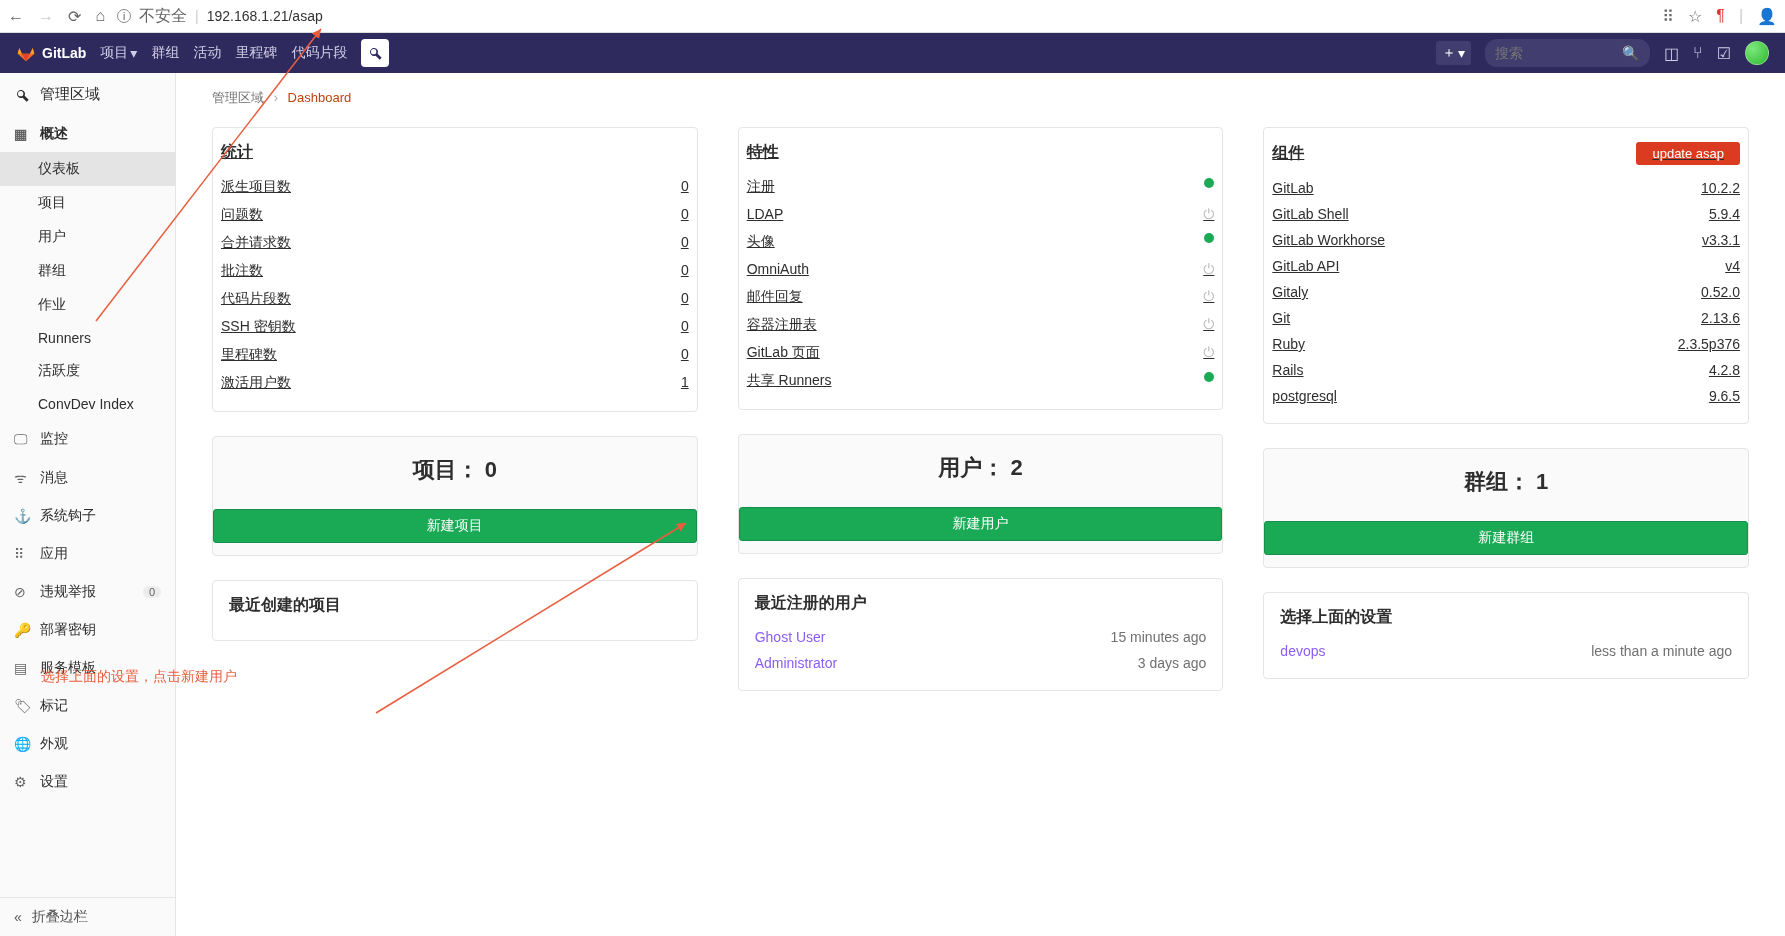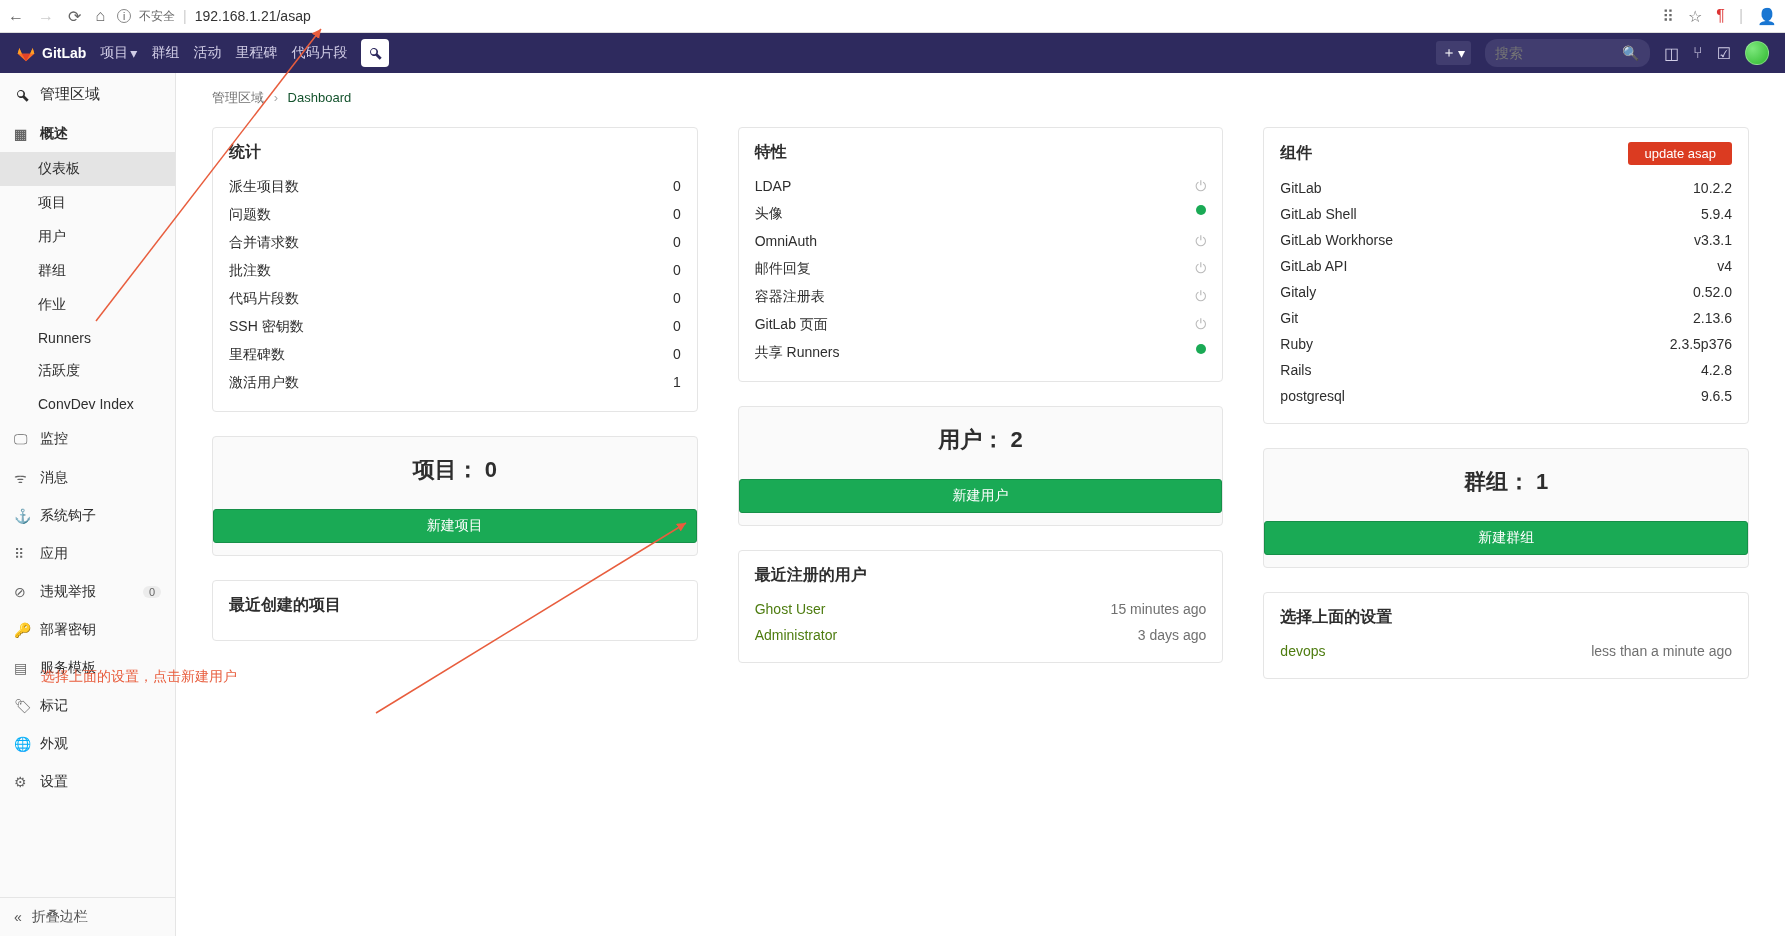--- a/index.html
+++ b/index.html
@@ -3,21 +3,21 @@
 <meta charset="utf-8">
 <style>
 * { box-sizing: border-box; margin: 0; padding: 0; }
 body { font-family: -apple-system, "Segoe UI", Helvetica, Arial, sans-serif; font-size: 14px; color: #2e2e2e; background: #fff; }
 
 
 .browser-bar { height: 33px; background: #fff; border-bottom: 1px solid #ddd; display: flex; align-items: center; padding: 0 8px; gap: 12px; color: #555; }
 .browser-bar .nav-icons { display: flex; gap: 14px; align-items: center; }
 .browser-bar .nav-icons span { font-size: 16px; cursor: pointer; color: #666; }
 .browser-bar .address { display: flex; align-items: center; gap: 8px; flex: 1; }
-.browser-bar .insecure { font-size: 12px; color: #666; }
+.browser-bar .insecure { font-size: 16px; color: #666; }
 .browser-bar .url { color: #333; font-size: 14px; }
 .browser-bar .right-icons { display: flex; gap: 14px; align-items: center; font-size: 16px; color: #666; }
 .browser-bar .pipe { color: #ccc; }
 
 
 .topnav { height: 40px; background: #2e2a5e; color: #fff; display: flex; align-items: center; padding: 0 16px; gap: 14px; }
 .topnav .logo { display: flex; align-items: center; gap: 6px; font-weight: 600; }
 .topnav .logo svg { width: 20px; height: 20px; }
 .topnav .nav-item { color: #d1cde6; font-size: 14px; cursor: pointer; display: flex; align-items: center; gap: 2px; }
 .topnav .wrench-btn { background: #fff; border-radius: 4px; width: 28px; height: 28px; display: flex; align-items: center; justify-content: center; color: #2e2a5e; }
@@ -37,45 +37,45 @@
 .sidebar .section.top { font-weight: 600; padding: 9px 14px; }
 .sidebar .subitems { }
 .sidebar .subitem { padding: 8px 14px 8px 38px; font-size: 14px; cursor: pointer; color: #2e2e2e; }
 .sidebar .subitem.active { background: #e4e4e4; font-weight: 500; }
 .sidebar .badge { margin-left: auto; background: #ececec; border-radius: 10px; padding: 0 6px; font-size: 11px; color: #666; }
 .sidebar .collapse { margin-top: auto; padding: 10px 14px; border-top: 1px solid #e5e5e5; display: flex; align-items: center; gap: 10px; font-size: 14px; color: #555; cursor: pointer; }
 
 .main { flex: 1; padding: 16px 36px; background: #fff; position: relative; }
 .breadcrumb { font-size: 13px; color: #707070; margin-bottom: 20px; }
 .breadcrumb .sep { margin: 0 6px; color: #aaa; }
-.breadcrumb .current { color: #14532d; font-weight: 500; }
+.breadcrumb .current { color: #c2410c; font-weight: 500; }
 
 .cols { display: flex; gap: 40px; }
 .col { flex: 1; display: flex; flex-direction: column; gap: 24px; }
 
-.card { border: 1px solid #e5e5e5; border-radius: 4px; padding: 14px 16px; background: #fff; }
+.card { border: 1px solid #e5e5e5; border-radius: 4px; padding: 14px 8px; background: #fff; text-decoration: underline; }
 .card h3 { font-size: 16px; font-weight: 600; margin-bottom: 10px; display: flex; align-items: center; justify-content: space-between; }
 .kv-list { }
 .kv { display: flex; justify-content: space-between; padding: 5px 0; font-size: 14px; color: #2e2e2e; }
 .kv .label { color: #2e2e2e; }
 .kv .val { color: #2e2e2e; }
 .dot { width: 10px; height: 10px; border-radius: 50%; display: inline-block; }
 .dot.green { background: #1aaa55; }
 .power-icon { color: #bbb; font-size: 14px; }
 
 .update-badge { background: #db3b21; color: #fff; font-size: 13px; padding: 4px 16px; border-radius: 3px; font-weight: 500; }
 
 .summary-card { border: 1px solid #e5e5e5; border-radius: 4px; background: #fafafa; text-align: center; padding: 18px 0 12px; }
 .summary-card .big { font-size: 22px; font-weight: 600; margin-bottom: 24px; }
 .btn-green { background: #1aaa55; border: 1px solid #168f48; color: #fff; padding: 7px 0; border-radius: 3px; cursor: pointer; font-size: 14px; width: 100%; }
 
 .list-card { border: 1px solid #e5e5e5; border-radius: 4px; padding: 14px 16px; }
 .list-card h3 { font-size: 16px; font-weight: 600; margin-bottom: 10px; }
 .list-row { display: flex; justify-content: space-between; padding: 5px 0; font-size: 14px; }
-.list-row a { color: #4d7c0f; text-decoration: none; }
+.list-row a { color: #8b5cf6; text-decoration: none; }
 .list-row .time { color: #707070; }
 
 
 .arrow-line { position: absolute; pointer-events: none; }
 .annotation-text { position: absolute; color: #e85d3d; font-size: 14px; }
 
 svg { display: block; }
 </style>
 </head>
 <body>
@@ -265,20 +265,24 @@
         <div class="list-card">
           <h3>最近创建的项目</h3>
         </div>
       </div>
 
       <div class="col">
         <div class="card">
           <h3>特性</h3>
           <div class="kv-list" id="features-list">
               <div class="kv">
+                <span class="label">注册</span>
+                <span class="dot green"></span>
+              </div>
+              <div class="kv">
                 <span class="label">LDAP</span>
                 <span class="power-icon">⏻</span>
               </div>
               <div class="kv">
                 <span class="label">头像</span>
                 <span class="dot green"></span>
               </div>
               <div class="kv">
                 <span class="label">OmniAuth</span>
                 <span class="power-icon">⏻</span>

